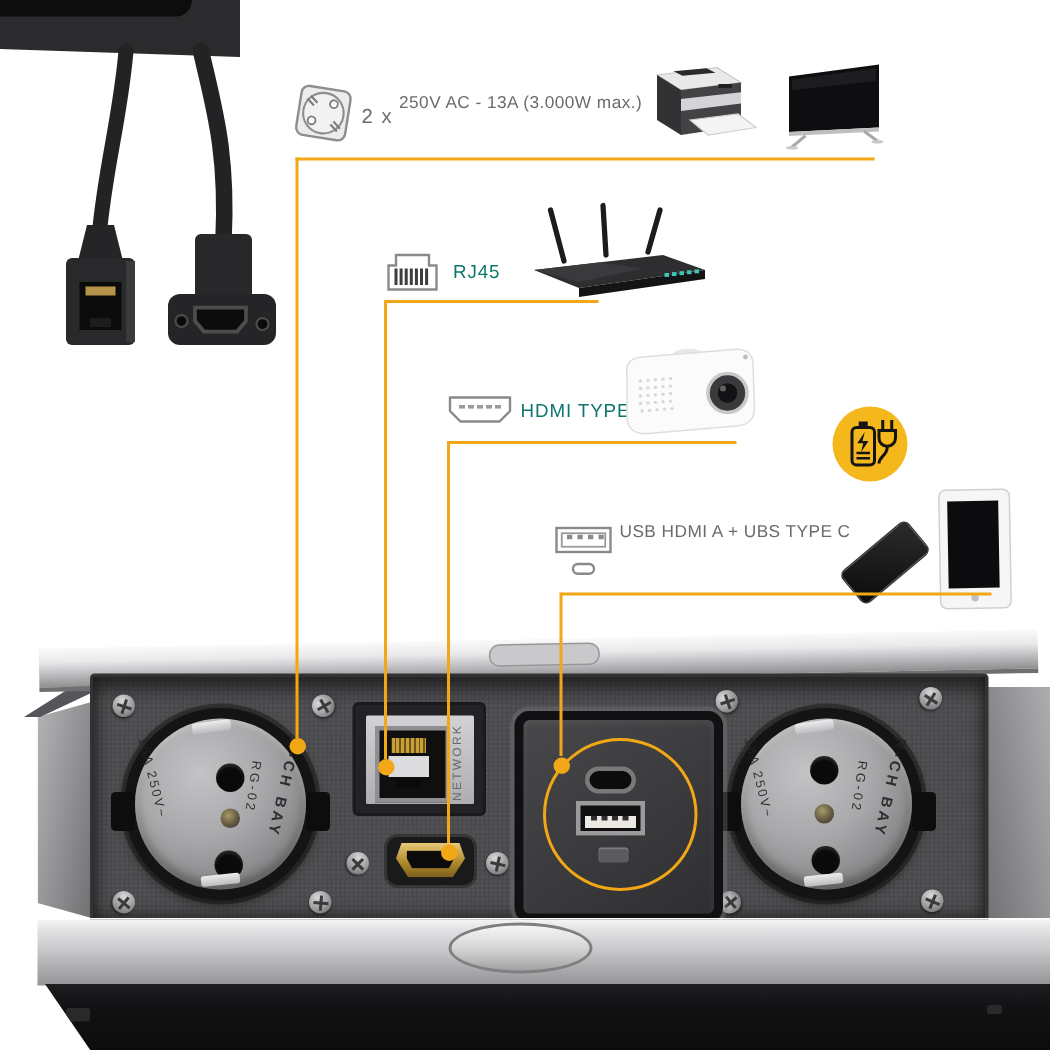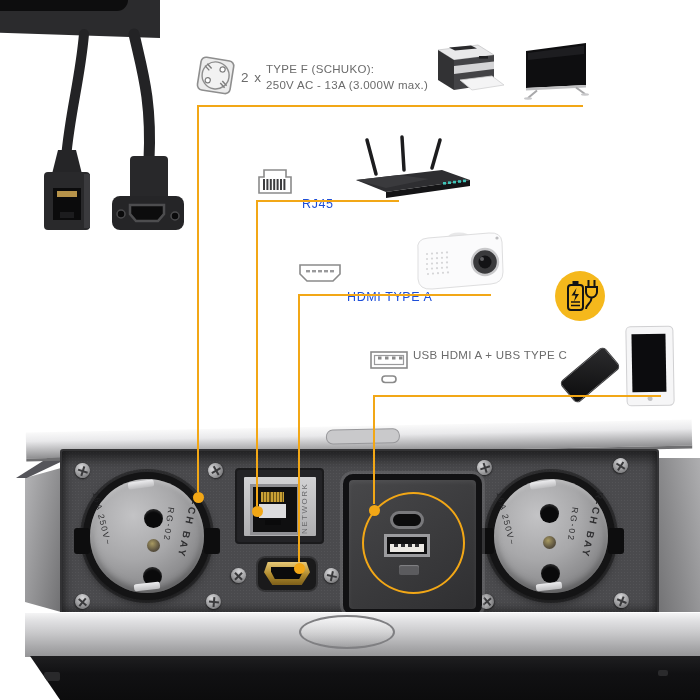--- a/index.html
+++ b/index.html
@@ -3,21 +3,21 @@
 <meta charset="utf-8">
 <style>
   html,body{margin:0;padding:0;background:#fff;}
   #stage{position:relative;width:700px;height:700px;background:#fff;overflow:hidden;
          font-family:"Liberation Sans",sans-serif;}
   .abs{position:absolute;}
 
   
   .lbl{position:absolute;color:#6b6b6b;font-size:11.5px;line-height:16px;letter-spacing:.3px;white-space:nowrap;}
   .qty{position:absolute;color:#6b6b6b;font-size:13.5px;letter-spacing:1px;}
-  .lbl-big{position:absolute;color:#1d4ed8;font-size:12.5px;letter-spacing:.6px;white-space:nowrap;margin-top:23px;}
+  .lbl-big{position:absolute;color:#0f766e;font-size:12.5px;letter-spacing:.6px;white-space:nowrap;}
 
   
   .yline{position:absolute;background:#F2A716;z-index:40;}
   .ydot{position:absolute;width:11px;height:11px;border-radius:50%;background:#F2A716;z-index:41;}
 
   
   .badge{position:absolute;left:555px;top:271px;width:50px;height:50px;border-radius:50%;
          background:#F5B81C;z-index:30;}
   .badge-text{position:absolute;left:611px;top:277px;font-size:14px;font-weight:bold;
               color:#111;line-height:18px;letter-spacing:.2px;}
@@ -264,21 +264,20 @@
         <rect x="3" y="4" width="33" height="33" rx="5" fill="#ececec" stroke="#8e8e8e" stroke-width="1.6"></rect>
         <circle cx="19.5" cy="20.5" r="13.5" fill="#f2f2f2" stroke="#8e8e8e" stroke-width="1.4"></circle>
         <circle cx="25.5" cy="13.5" r="2.6" fill="#fff" stroke="#7d7d7d" stroke-width="1.2"></circle>
         <circle cx="12.5" cy="26.5" r="2.6" fill="#fff" stroke="#7d7d7d" stroke-width="1.2"></circle>
         <path d="M27 25 l5 4 M25.3 27.2 l5 4" stroke="#7d7d7d" stroke-width="1.4"></path>
         <path d="M7.5 12.5 l5 4 M9.5 10.3 l5 4" stroke="#7d7d7d" stroke-width="1.4"></path>
       </g>
     </svg>
     <span class="qty" style="left:241px;top:70px">2 x</span>
     <div class="lbl" style="left:266px;top:61px">
-      <div>TYPE F (SCHUKO):</div>
       <div>250V AC - 13A (3.000W max.)</div>
     </div>
     <svg class="abs" style="left:416px;top:38px" width="92" height="64" viewBox="0 0 92 64">
       <polygon points="22,12 62,7 78,17 38,22" fill="#e9e9ea" stroke="#c6c6c8" stroke-width="0.8"></polygon>
       <polygon points="33,9.5 55,7.5 61,10.5 39,12.5" fill="#2a2a2c"></polygon>
       <polygon points="22,12 38,22 38,52 22,42" fill="#323234"></polygon>
       <polygon points="38,22 78,17 78,46 38,52" fill="#434346"></polygon>
       <polygon points="38,28 78,23.5 78,31 38,36" fill="#d4d4d6"></polygon>
       <polygon points="44,42 76,38 88,47 56,52" fill="#f4f4f5" stroke="#d0d0d2" stroke-width="0.8"></polygon>
       <rect x="63" y="18" width="9" height="2.6" fill="#202022"></rect>

